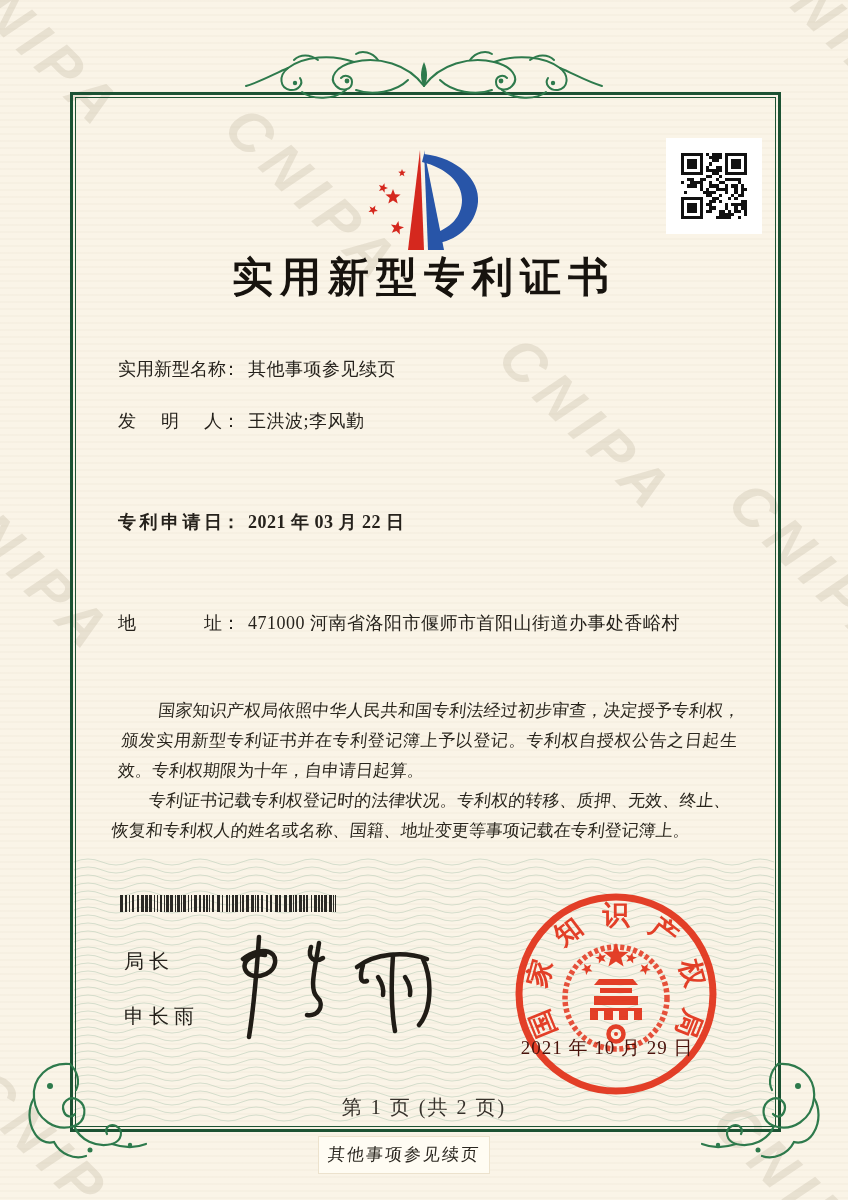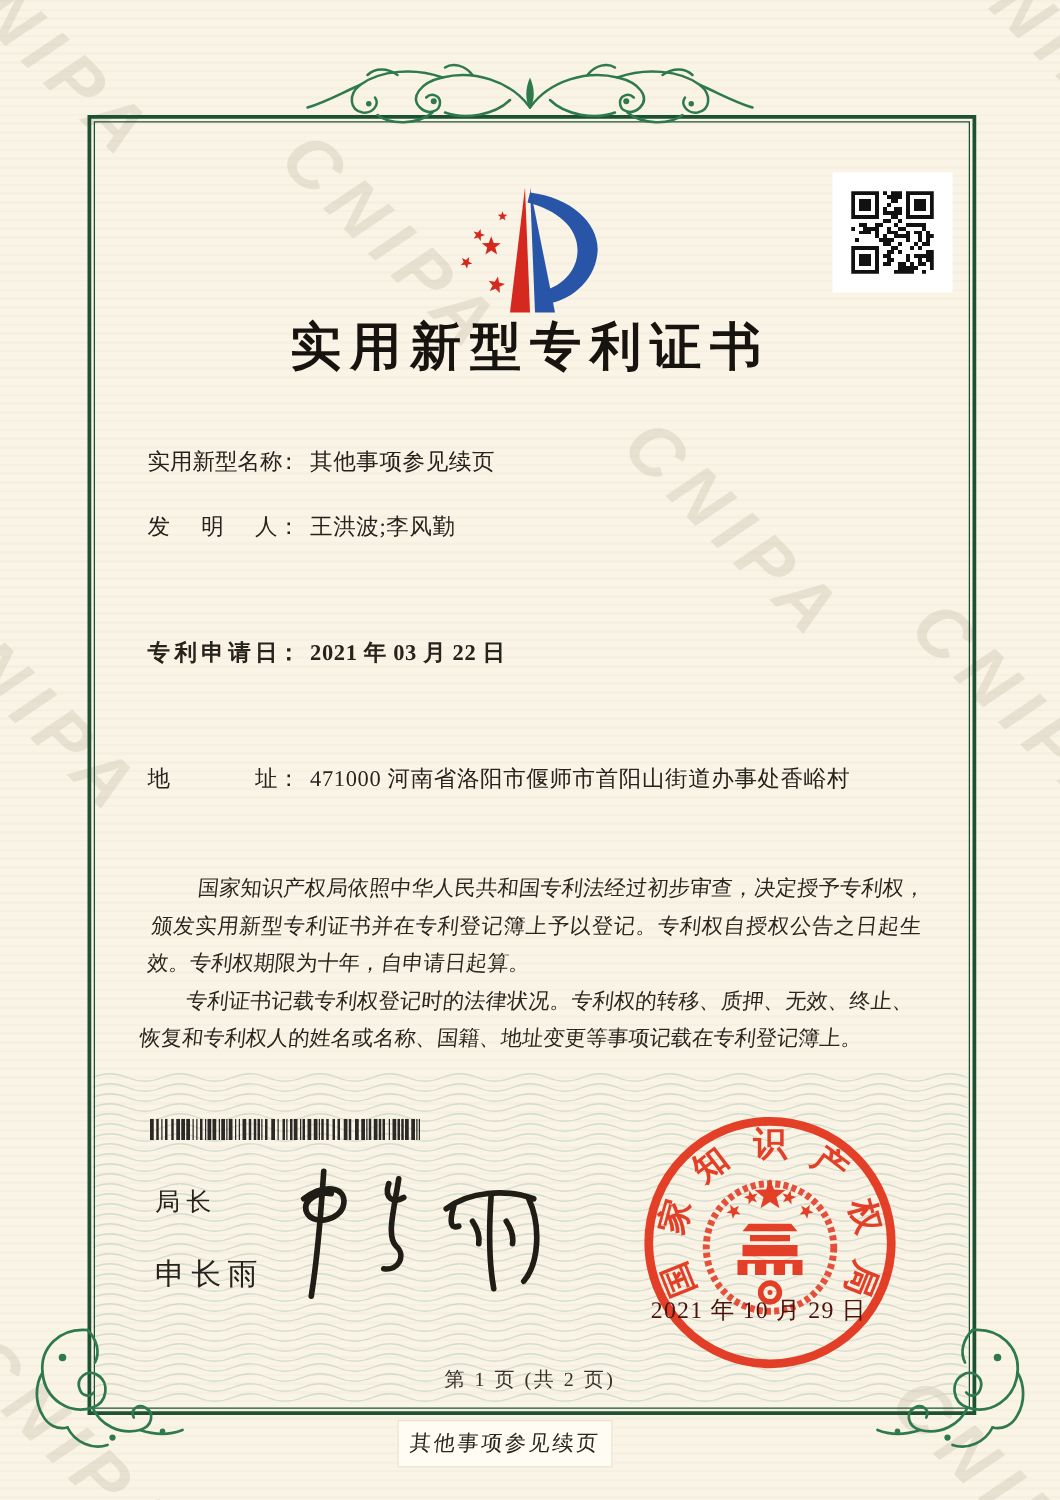--- a/index.html
+++ b/index.html
@@ -26,24 +26,24 @@
   .row .lab{display:inline-block;width:104px;text-align:justify;text-align-last:justify;vertical-align:top;}
   .row .colon{display:inline-block;margin-right:8px;}
   .row .val{letter-spacing:0.5px;}
   .row2{left:455px;}
   
   .paras{position:absolute;left:118px;top:696px;width:616px;z-index:4;font-size:17px;line-height:30px;
          text-align:justify;transform:skewX(-6deg);color:#2a261e;}
   .paras p{margin:0;text-indent:2em;}
   
   .director-title{position:absolute;left:124px;top:948px;font-size:20px;letter-spacing:5px;z-index:4;}
-  .director-name{position:absolute;left:124px;top:1003px;font-size:24px;letter-spacing:5px;z-index:4;}
+  .director-name{position:absolute;left:124px;top:1003px;font-size:20px;letter-spacing:5px;z-index:4;}
   .seal-date{position:absolute;left:502px;top:1035px;width:210px;text-align:center;font-size:19px;
              letter-spacing:1px;color:#4a130c;z-index:6;}
-  .pageno{position:absolute;left:0;top:1094px;width:848px;text-align:center;font-size:16px;color:#35302a;z-index:4;letter-spacing:2px;}
+  .pageno{position:absolute;left:0;top:1094px;width:848px;text-align:center;font-size:20px;color:#35302a;z-index:4;letter-spacing:2px;}
   .cont-box{position:absolute;left:318px;top:1136px;width:170px;height:36px;background:#fffcf3;
             border:1px solid #ece2cd;z-index:4;text-align:center;line-height:36px;}
   .cont-box span{display:inline-block;font-size:17px;letter-spacing:2px;transform:skewX(-6deg);color:#2a261f;}
 </style>
 </head>
 <body>
 
 <div class="page">
 
   <div class="wm" style="left:-75px;top:7px;">CNIPA</div>

